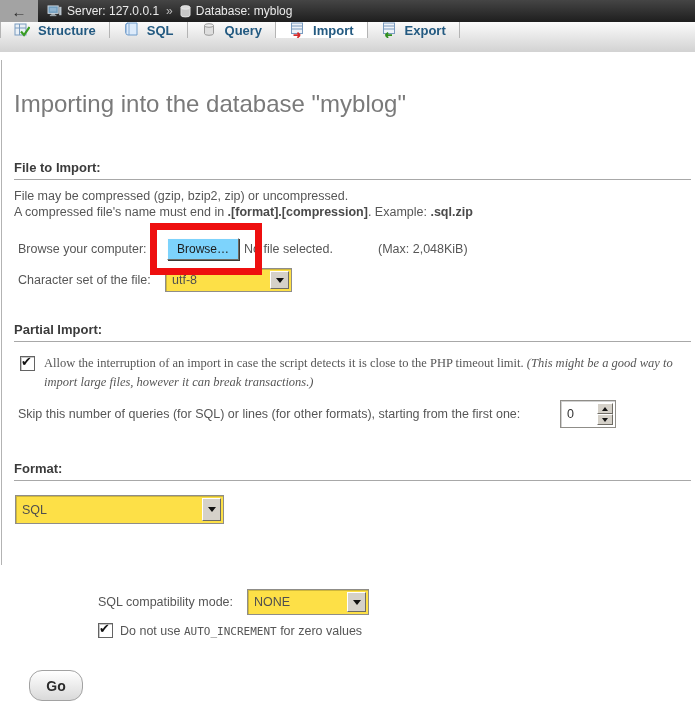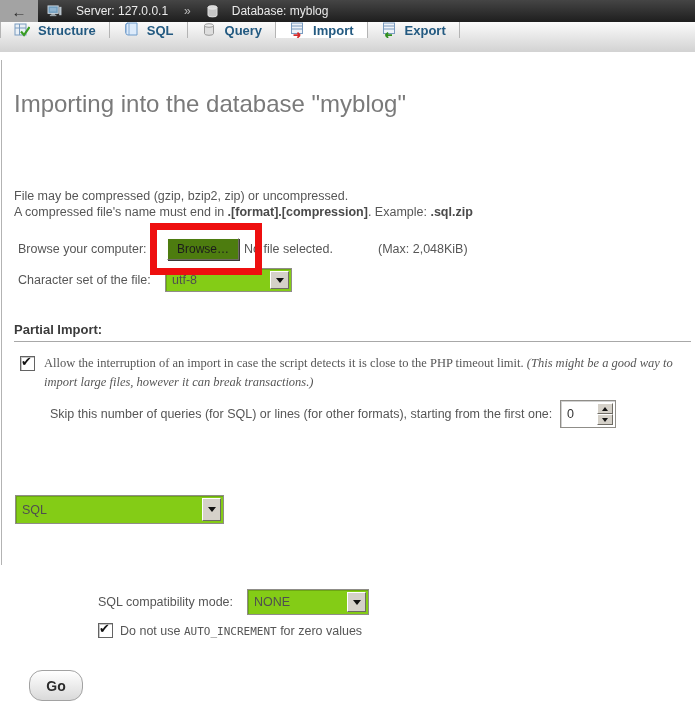--- a/index.html
+++ b/index.html
@@ -4,21 +4,21 @@
 <style>
   html,body{margin:0;padding:0;background:#fff;}
   .page{position:relative;width:695px;height:716px;overflow:hidden;
         font-family:"Liberation Sans","DejaVu Sans",sans-serif;background:#fff;}
 
   
   .topbar{position:absolute;left:0;top:0;width:695px;height:22px;
           background:linear-gradient(#454545,#1e1e1e);display:flex;align-items:center;}
   .back-btn{width:38px;height:22px;background:#a3a3a3;color:#2b2b2b;font-size:15px;
             display:flex;align-items:center;justify-content:center;cursor:pointer;flex:0 0 auto;}
-  .crumb{display:flex;align-items:center;gap:14px;margin-left:9px;color:#e4e4e4;font-size:12px;}
+  .crumb{display:flex;align-items:center;gap:5px;margin-left:9px;color:#e4e4e4;font-size:12px;}
   .crumb .sep{color:#bdbdbd;margin:0 2px;}
   .crumb a{color:#eaeaea;text-decoration:none;}
 
   
   .tabbar{position:absolute;left:0;top:22px;width:695px;height:30px;
           background:linear-gradient(#fbfbfb,#d2d2d2);display:flex;align-items:flex-start;}
   .tab{display:flex;align-items:center;gap:8px;padding:0 13px;border-right:1px solid #b4b4b4;
        color:#235a81;font-weight:bold;font-size:13px;cursor:pointer;white-space:nowrap;}
   .tab:first-child{border-left:1px solid #b4b4b4;}
   .tab.active{background:#fff;}
@@ -32,27 +32,27 @@
 
   .page-title{position:absolute;left:14px;top:30px;font-size:24px;color:#7a7a7a;}
 
   .h-section{position:absolute;left:14px;right:4px;font-size:13px;font-weight:bold;color:#3b3b3b;
              border-bottom:1px solid #a8a8a8;padding-bottom:4px;}
   .txt{position:absolute;font-size:12.5px;color:#565656;white-space:nowrap;}
   .b{font-weight:bold;color:#4a4a4a;}
 
   
   .browse-btn{position:absolute;left:167px;top:178px;width:70px;height:20px;
-              background:#4d7c0f;font-size:12px;color:#1c1c1c;display:flex;align-items:center;justify-content:center;
+              background:#7dd3fc;font-size:12px;color:#1c1c1c;display:flex;align-items:center;justify-content:center;
               border-top:1px solid #fdfdfd;border-left:1px solid #fdfdfd;
               border-right:1px solid #6e6b64;border-bottom:1px solid #6e6b64;
               box-shadow:1px 1px 0 #3a3935;cursor:pointer;}
 
   
-  .cselect{position:absolute;background:#84cc16;border:1px solid #8f8d88;
+  .cselect{position:absolute;background:#fde047;border:1px solid #8f8d88;
            box-shadow:inset 1px 1px 0 rgba(0,0,0,0.18);cursor:pointer;}
   .cselect .val{position:absolute;left:6px;top:50%;transform:translateY(-50%);
                 font-size:12.5px;color:#4f4f4f;white-space:nowrap;}
   .sel-btn{position:absolute;top:2px;right:2px;bottom:2px;width:17px;background:#d5d1c9;
            border-top:1px solid #fff;border-left:1px solid #fff;
            border-right:1px solid #6e6b64;border-bottom:1px solid #6e6b64;
            display:flex;align-items:center;justify-content:center;}
   .sel-btn .tri{width:0;height:0;border-left:4px solid transparent;border-right:4px solid transparent;
                 border-top:5px solid #111;}
 
@@ -156,20 +156,21 @@
       </svg>
       <span>Export</span>
     </div>
   </div>
 
   <div class="content">
     <div class="left-border"></div>
 
     <div class="page-title">Importing into the database "myblog"</div>
 
+    <div class="h-section" style="top:100px;">File to Import:</div>
     <div class="txt" style="left:14px;top:129px;">File may be compressed (gzip, bzip2, zip) or uncompressed.</div>
     <div class="txt" style="left:14px;top:145px;">
       <span>A compressed file's name must end in </span><span class="b">.[format].[compression]</span><span>. Example: </span><span class="b">.sql.zip</span>
     </div>
 
     <div class="txt" style="left:18px;top:182px;">Browse your computer:</div>
     <div class="browse-btn">
       <span>Browse…</span>
     </div>
     <div class="txt" style="left:244px;top:182px;">No file selected.</div>
@@ -187,33 +188,34 @@
 
     <div class="h-section" style="top:262px;">Partial Import:</div>
 
     <div class="cbox" style="left:20px;top:296px;">
       <span class="chk">✔</span>
     </div>
     <div class="wrap-text">
       <span>Allow the interruption of an import in case the script detects it is close to the PHP timeout limit. </span><span class="it">(This might be a good way to import large files, however it can break transactions.)</span>
     </div>
 
-    <div class="txt" style="left:18px;top:347px;margin-left:32px;">Skip this number of queries (for SQL) or lines (for other formats), starting from the first one:</div>
+    <div class="txt" style="left:18px;top:347px;">Skip this number of queries (for SQL) or lines (for other formats), starting from the first one:</div>
     <div class="num-input">
       <span class="val">0</span>
       <span class="spinner">
         <span class="spin">
             <span class="tri-u"></span>
           </span>
         <span class="spin">
             <span class="tri-d"></span>
           </span>
       </span>
     </div>
 
+    <div class="h-section" style="top:401px;">Format:</div>
     <div class="cselect" style="left:15px;top:435px;width:207px;height:27px;">
       <span class="val">SQL</span>
       <span class="sel-btn">
           <span class="tri"></span>
         </span>
     </div>
 
 
     <div class="txt" style="left:98px;top:535px;">SQL compatibility mode:</div>
     <div class="cselect" style="left:247px;top:529px;width:120px;height:24px;">

